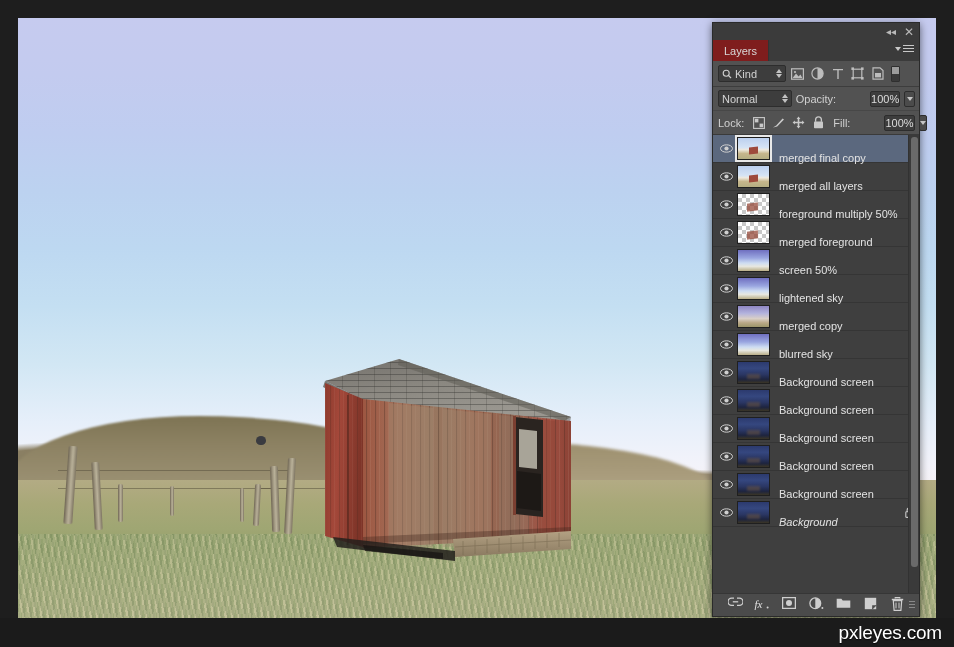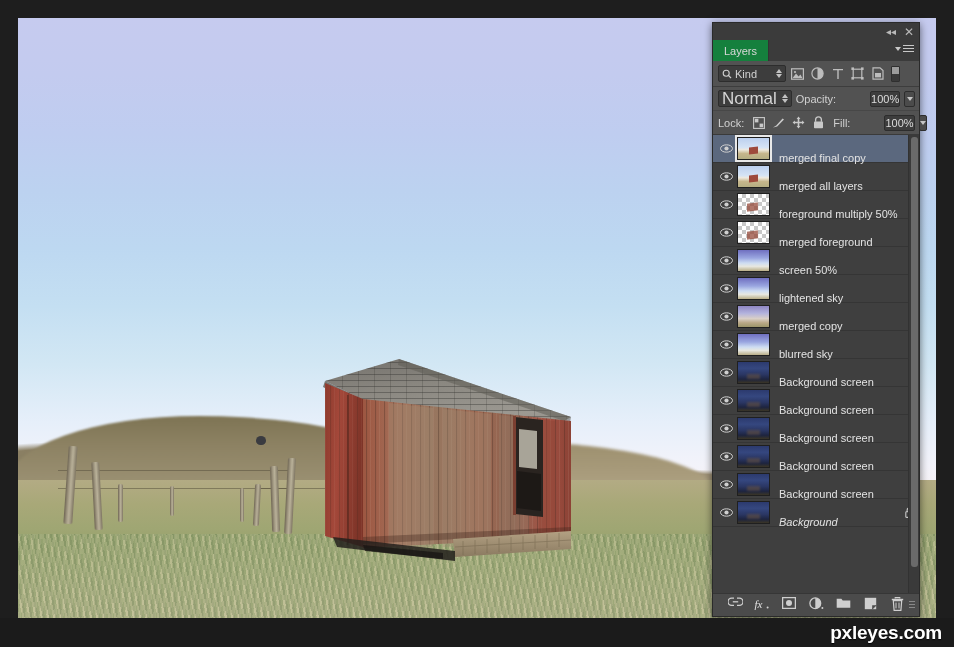--- a/index.html
+++ b/index.html
@@ -111,21 +111,21 @@
   
   #footer {
     position: absolute; left: 0; bottom: 0;
     width: 954px; height: 29px;
     background: #1b1b1b;
   }
   #watermark {
     position: absolute; right: 12px; bottom: 3px;
     color: #ffffff;
     font-size: 19px;
-    font-weight: bold;
+    font-weight: normal;
     letter-spacing: -0.2px;
     font-family: "Liberation Sans", sans-serif;
     text-shadow: 0 1px 1px rgba(0,0,0,0.9);
   }
 
   
   #layers-panel {
     position: absolute;
     left: 712px; top: 22px;
     width: 208px; height: 595px;
@@ -156,21 +156,21 @@
   }
   .panel-tabs {
     height: 21px;
     background: #3b3b3b;
     display: flex;
     align-items: stretch;
     flex: none;
     position: relative;
   }
   .panel-tab {
-    background: #15803d;
+    background: #7f1d1d;
     color: #d8d8d8;
     font-size: 11px;
     padding: 0 11px;
     display: flex;
     align-items: center;
     border-right: 1px solid #333;
     cursor: pointer;
   }
   .panel-menu-btn {
     position: absolute;
@@ -246,21 +246,21 @@
   .lock-row { border-bottom: 1px solid #3a3a3a; }
   .blend-select {
     width: 105px; height: 17px;
     background: #3d3d3d;
     border: 1px solid #2d2d2d;
     border-radius: 2px;
     display: flex; align-items: center;
     padding: 0 3px;
     cursor: pointer;
   }
-  .blend-select .lbl { flex: 1; font-size: 17px; color: #d4d4d4; }
+  .blend-select .lbl { flex: 1; font-size: 11px; color: #d4d4d4; }
   .fieldlabel { font-size: 11px; color: #d0d0d0; white-space: nowrap; }
   .numfield {
     width: 34px; height: 16px;
     background: #3d3d3d;
     border: 1px solid #2d2d2d;
     border-radius: 2px;
     display: flex; align-items: center; justify-content: center;
     font-size: 11px; color: #dcdcdc;
     cursor: text;
     margin-left: 30px;

